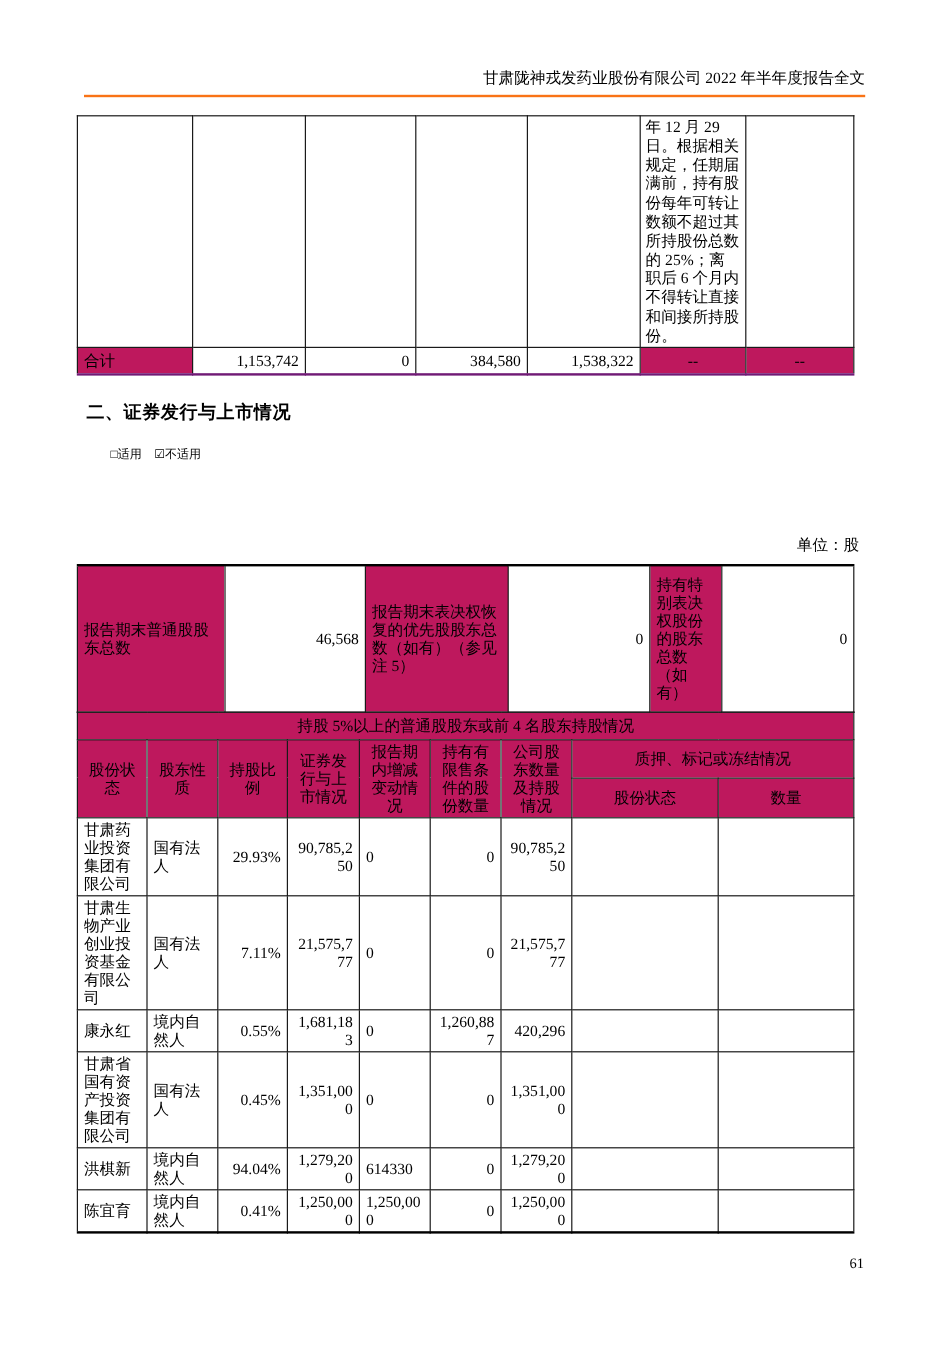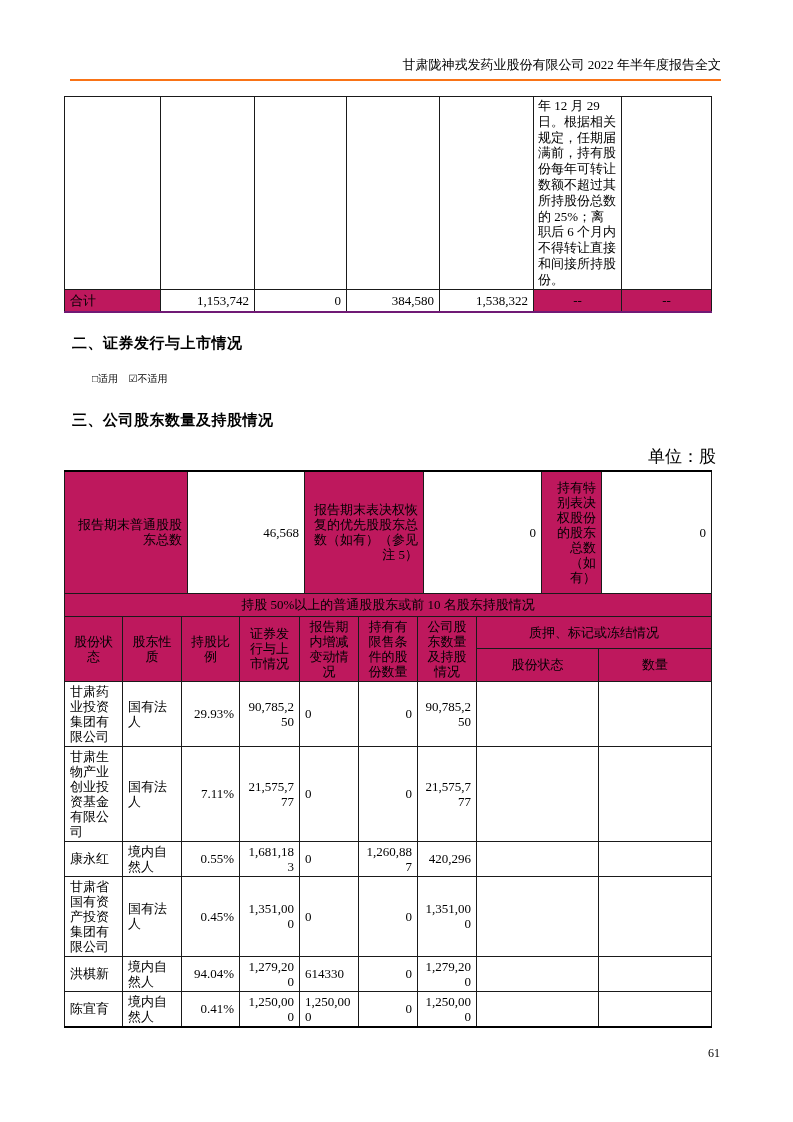--- a/index.html
+++ b/index.html
@@ -37,27 +37,27 @@
     position: absolute; left: 72px;
     font-size: 15px; font-weight: bold; letter-spacing: 0.5px;
     font-family: "Liberation Sans", "DejaVu Sans", sans-serif;
   }
   .sec2 { top: 334px; }
   .sec3 { top: 411px; }
 
   .applicability { position: absolute; top: 372px; left: 72px; font-size: 10px; margin-left: 20px; }
   .applicability span { margin-right: 8px; }
 
-  .unit-label { position: absolute; top: 445px; left: 70px; width: 646px; text-align: right; font-size: 17px; }
+  .unit-label { position: absolute; top: 445px; left: 70px; width: 646px; text-align: right; font-size: 13px; }
 
   
   .t2wrap { position: absolute; top: 470px; left: 64px; width: 648px; }
   .t2a { width: 648px; border-top: 2px solid #000; }
   .t2a td { height: 122px; }
-  .t2a .lbl { text-align: right; }
+  .t2a .lbl { text-align: left; }
   .t2b { width: 648px; margin-top: -1px; border-bottom: 2px solid #000; }
   .t2b .title-row td { height: 23px; text-align: center; }
   .t2b .hdr td { text-align: center; }
   .t2b .name-cell { text-align: left; }
   .t2b .nature-cell { text-align: left; }
 
   .page-number { position: absolute; top: 1046px; left: 640px; width: 80px; text-align: right; font-size: 12px; }
 </style>
 </head>
 <body>
@@ -100,21 +100,20 @@
   </tbody>
     </table>
 
   <div class="sec-title sec2">二、证券发行与上市情况</div>
 
   <div class="applicability">
     <span>□适用</span>
     <span>☑不适用</span>
   </div>
 
-  <div class="sec-title sec3">三、公司股东数量及持股情况</div>
 
   <div class="unit-label">单位：股</div>
 
   <div class="t2wrap">
 
     <table class="t2a">
       <colgroup>
         <col style="width:123px">
           <col style="width:117px">
           <col style="width:119px">
@@ -141,21 +140,21 @@
           <col style="width:58px">
         <col style="width:60px">
           <col style="width:59px">
           <col style="width:59px">
         <col style="width:59px">
           <col style="width:122px">
           <col style="width:113px">
       </colgroup>
       <tbody>
           <tr class="title-row">
-        <td class="gray" colspan="9">持股 50%以上的普通股股东或前 10 名股东持股情况</td>
+        <td class="gray" colspan="9">持股 5%以上的普通股股东或前 4 名股东持股情况</td>
       </tr>
       <tr class="hdr">
         <td class="gray" rowspan="2">股份状态</td>
         <td class="gray" rowspan="2">股东性质</td>
         <td class="gray" rowspan="2">持股比例</td>
         <td class="gray" rowspan="2">证券发行与上市情况</td>
         <td class="gray" rowspan="2">报告期内增减变动情况</td>
         <td class="gray" rowspan="2">持有有限售条件的股份数量</td>
         <td class="gray" rowspan="2">公司股东数量及持股情况</td>
         <td class="gray" colspan="2">质押、标记或冻结情况</td>

